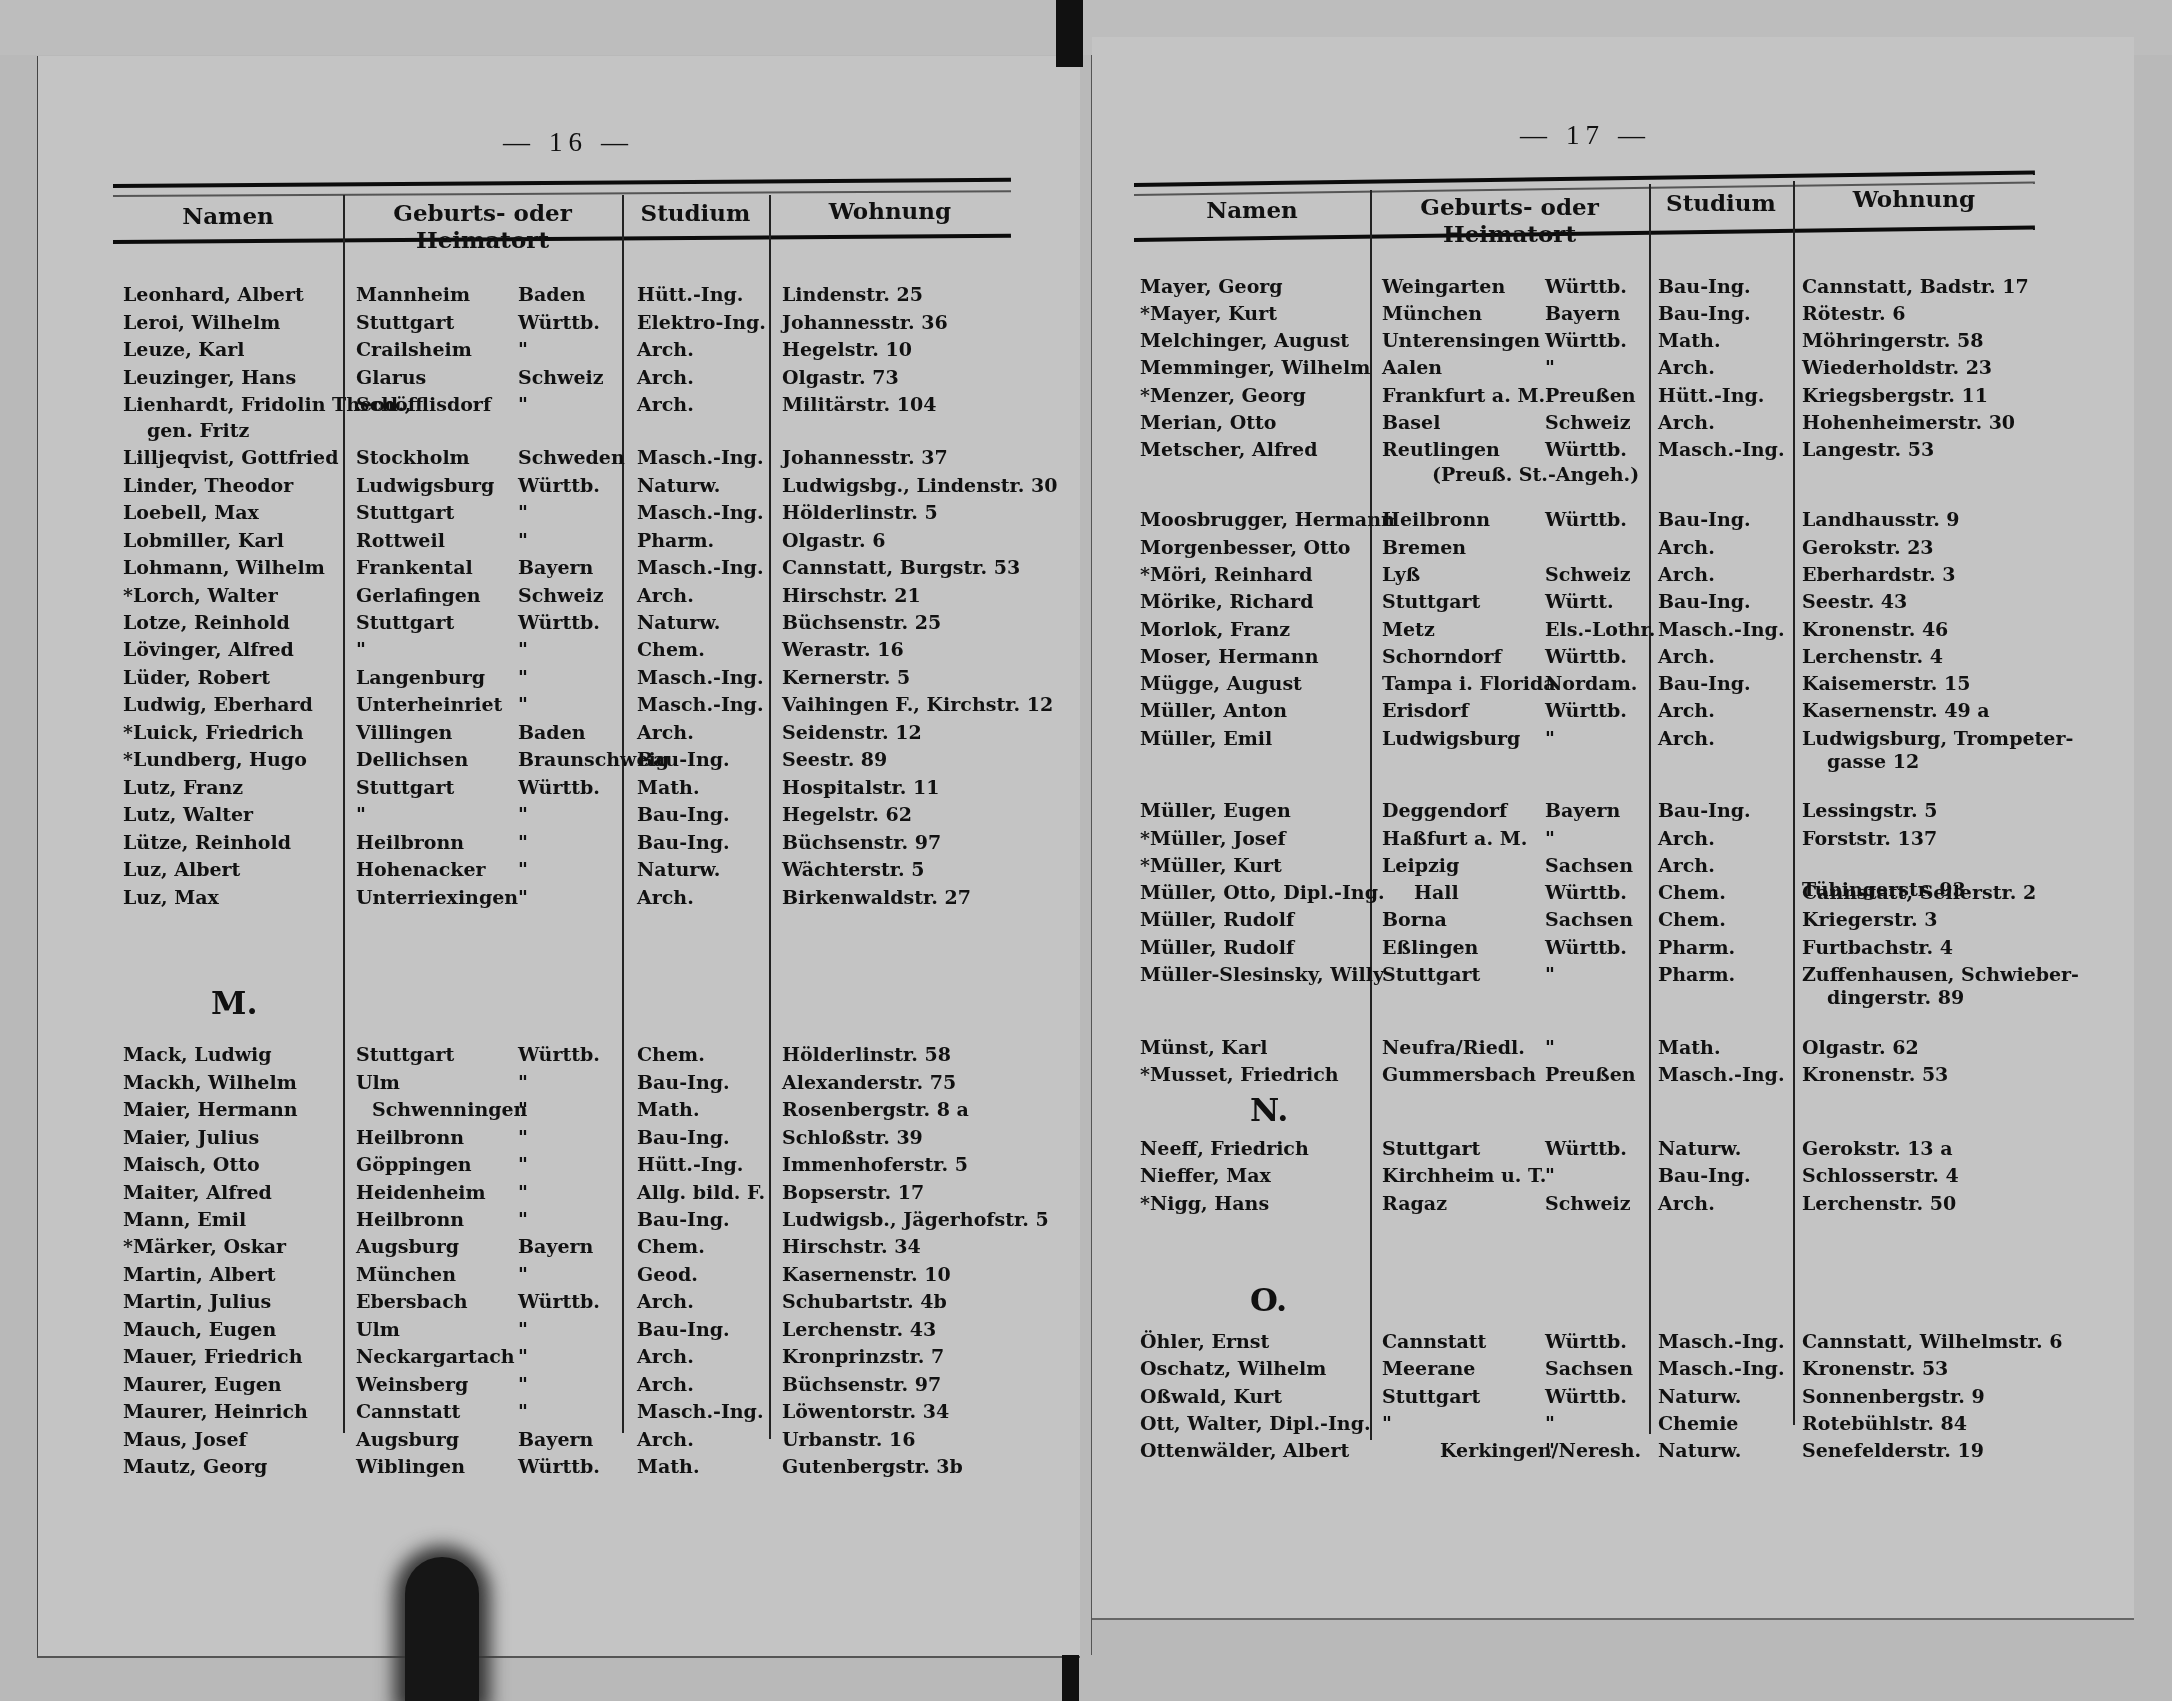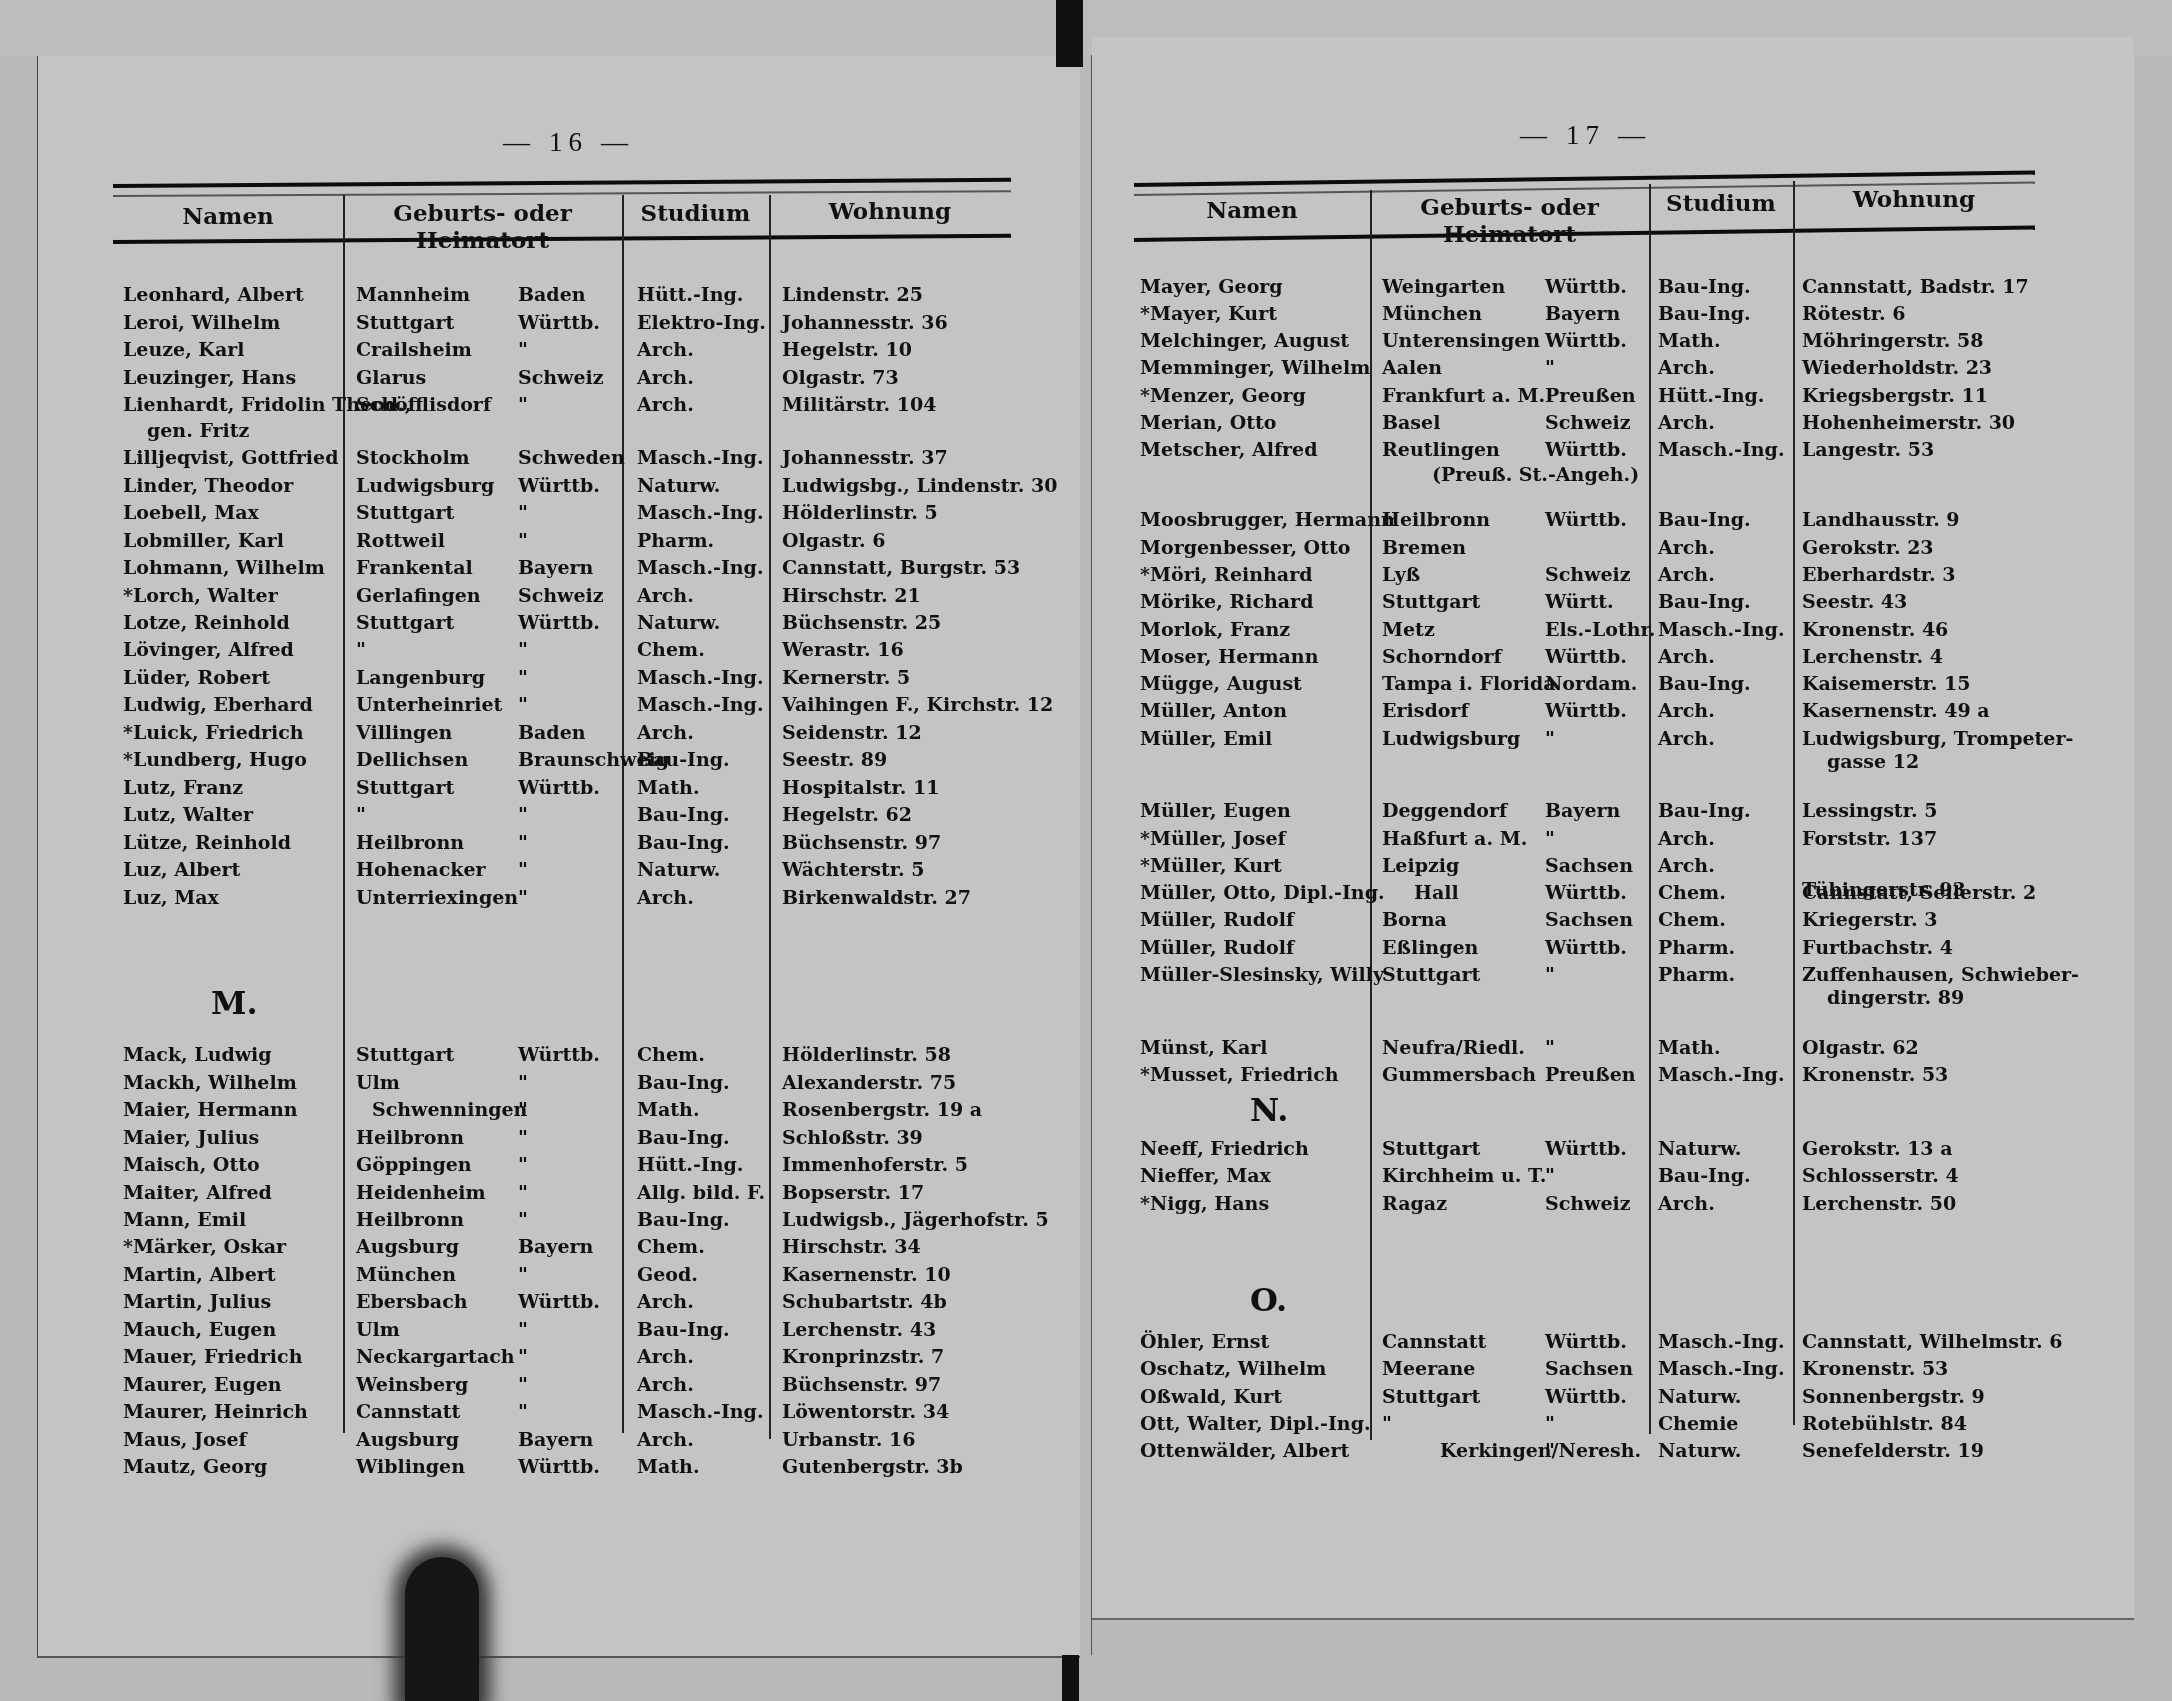--- a/index.html
+++ b/index.html
@@ -249,21 +249,21 @@
       <span style="left: 356px;">Ulm</span>
       <span style="left: 518px;">"</span>
       <span style="left: 637px;">Bau-Ing.</span>
       <span style="left: 782px;">Alexanderstr. 75</span>
     </div>
     <div class="row" style="left: 0px; top: 1098px; width: 2172px;">
       <span style="left: 123px;">Maier, Hermann</span>
       <span style="left: 372px;">Schwenningen</span>
       <span style="left: 518px;">"</span>
       <span style="left: 637px;">Math.</span>
-      <span style="left: 782px;">Rosenbergstr. 19 a</span>
+      <span style="left: 782px;">Rosenbergstr. 8 a</span>
     </div>
     <div class="row" style="left: 0px; top: 1126px; width: 2172px;">
       <span style="left: 123px;">Maier, Julius</span>
       <span style="left: 356px;">Heilbronn</span>
       <span style="left: 518px;">"</span>
       <span style="left: 637px;">Bau-Ing.</span>
       <span style="left: 782px;">Schloßstr. 39</span>
     </div>
     <div class="row" style="left: 0px; top: 1153px; width: 2172px;">
       <span style="left: 123px;">Maisch, Otto</span>

